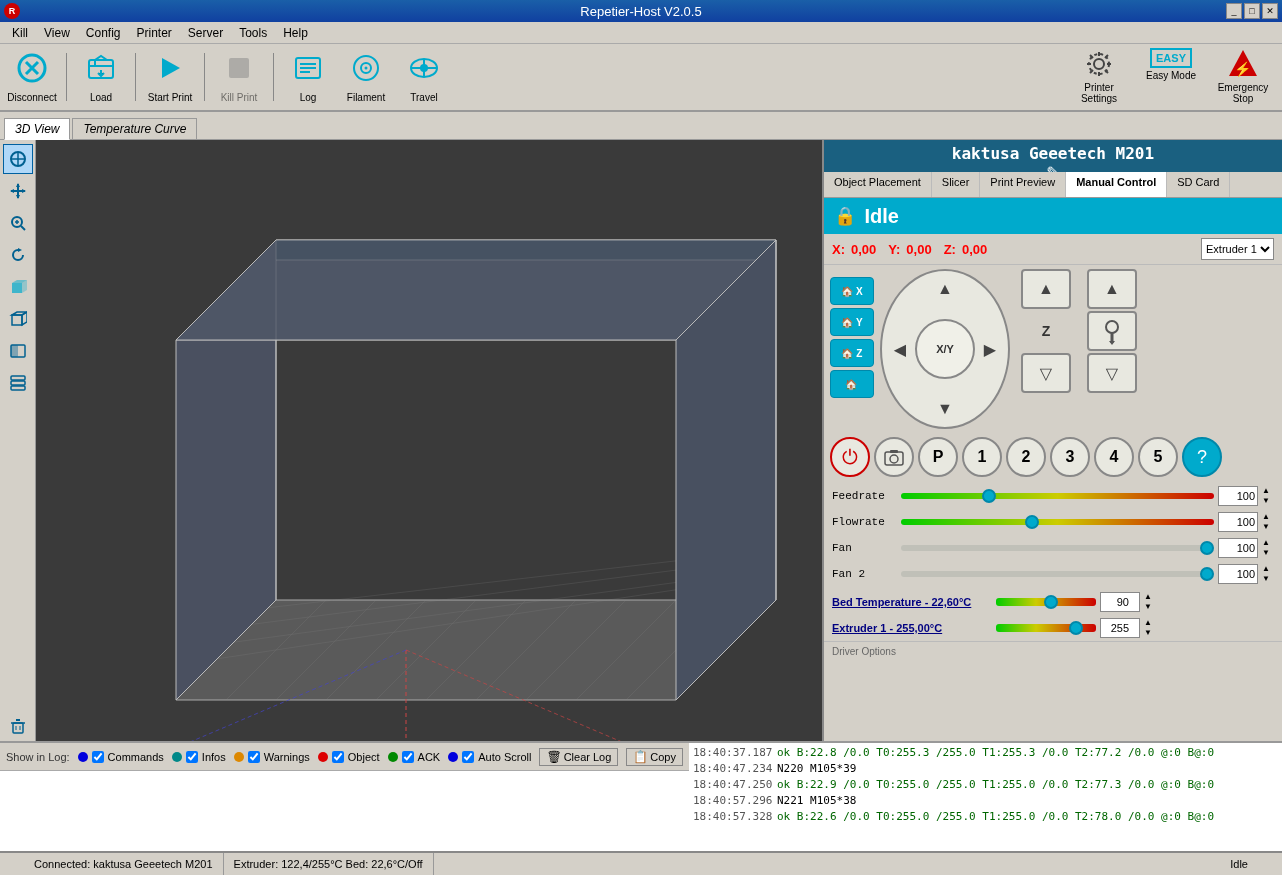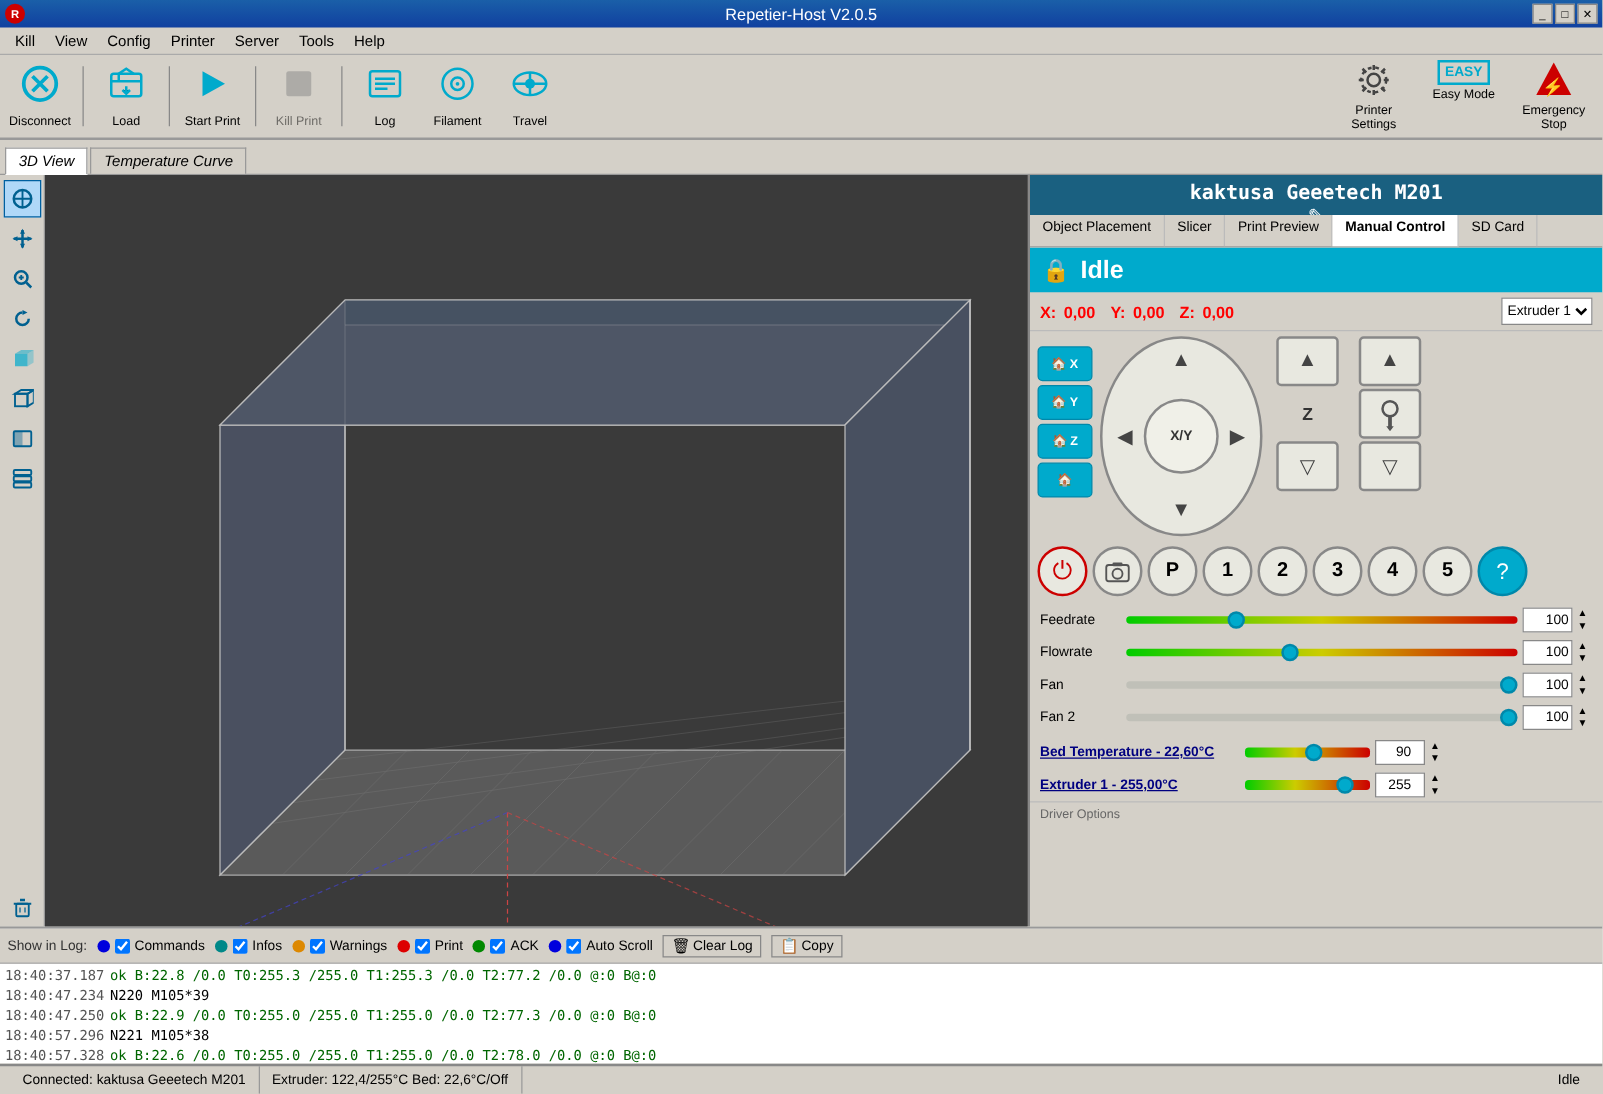--- a/index.html
+++ b/index.html
@@ -404,21 +404,21 @@
       display: flex;
       flex-direction: column;
       gap: 4px;
     }
     .slider-row {
       display: flex;
       align-items: center;
       gap: 4px;
       height: 22px;
     }
-    .slider-label { width: 65px; font-size: 11px; }
+    .slider-label { width: 65px; font-size: 11px; font-family: Liberation Mono, monospace; }
     .slider-track {
       flex: 1;
       height: 6px;
       background: linear-gradient(to right, #00cc00 0%, #cccc00 50%, #cc0000 100%);
       border-radius: 3px;
       position: relative;
     }
     .slider-thumb {
       position: absolute;
       width: 14px; height: 14px;
@@ -489,21 +489,21 @@
       display: flex; flex-direction: column; width: 12px;
     }
     .temp-arrow { font-size: 8px; cursor: pointer; line-height: 10px; }
 
     
     #log-section {
       height: 110px;
       background: #fff;
       border-top: 2px solid #999;
       display: flex;
-      flex-direction: column;
+      flex-direction: row;
     }
     #log-toolbar {
       background: #d4d0c8;
       display: flex;
       align-items: center;
       padding: 2px 6px;
       gap: 8px;
       height: 28px;
       border-bottom: 1px solid #aaa;
     }
@@ -538,21 +538,21 @@
     .log-msg { color: #000; }
     .log-msg.ok { color: #006600; }
 
     
     #statusbar {
       height: 24px;
       background: #d4d0c8;
       border-top: 2px solid #888;
       display: flex;
       align-items: center;
-      padding: 0 8px;
+      padding: 0 24px;
       font-size: 11px;
       gap: 0;
       text-align: center;
     }
     .status-item {
       padding: 0 10px;
       border-right: 1px solid #999;
       height: 100%;
       display: flex; align-items: center;
     }
@@ -1111,21 +1111,21 @@
 
     <div class="log-checkbox-group">
       <div class="log-dot log-dot-orange"></div>
       <input type="checkbox" checked="" class="log-cb" style="">
       <span class="log-cb-label">Warnings</span>
     </div>
 
     <div class="log-checkbox-group">
       <div class="log-dot log-dot-red"></div>
       <input type="checkbox" checked="" class="log-cb" style="">
-      <span class="log-cb-label">Print</span>
+      <span class="log-cb-label">Object</span>
     </div>
 
     <div class="log-checkbox-group">
       <div class="log-dot" style="background:#008800;"></div>
       <input type="checkbox" checked="" class="log-cb" style="">
       <span class="log-cb-label">ACK</span>
     </div>
 
     <div class="log-checkbox-group">
       <div class="log-dot" style="background:#0000dd;"></div>

